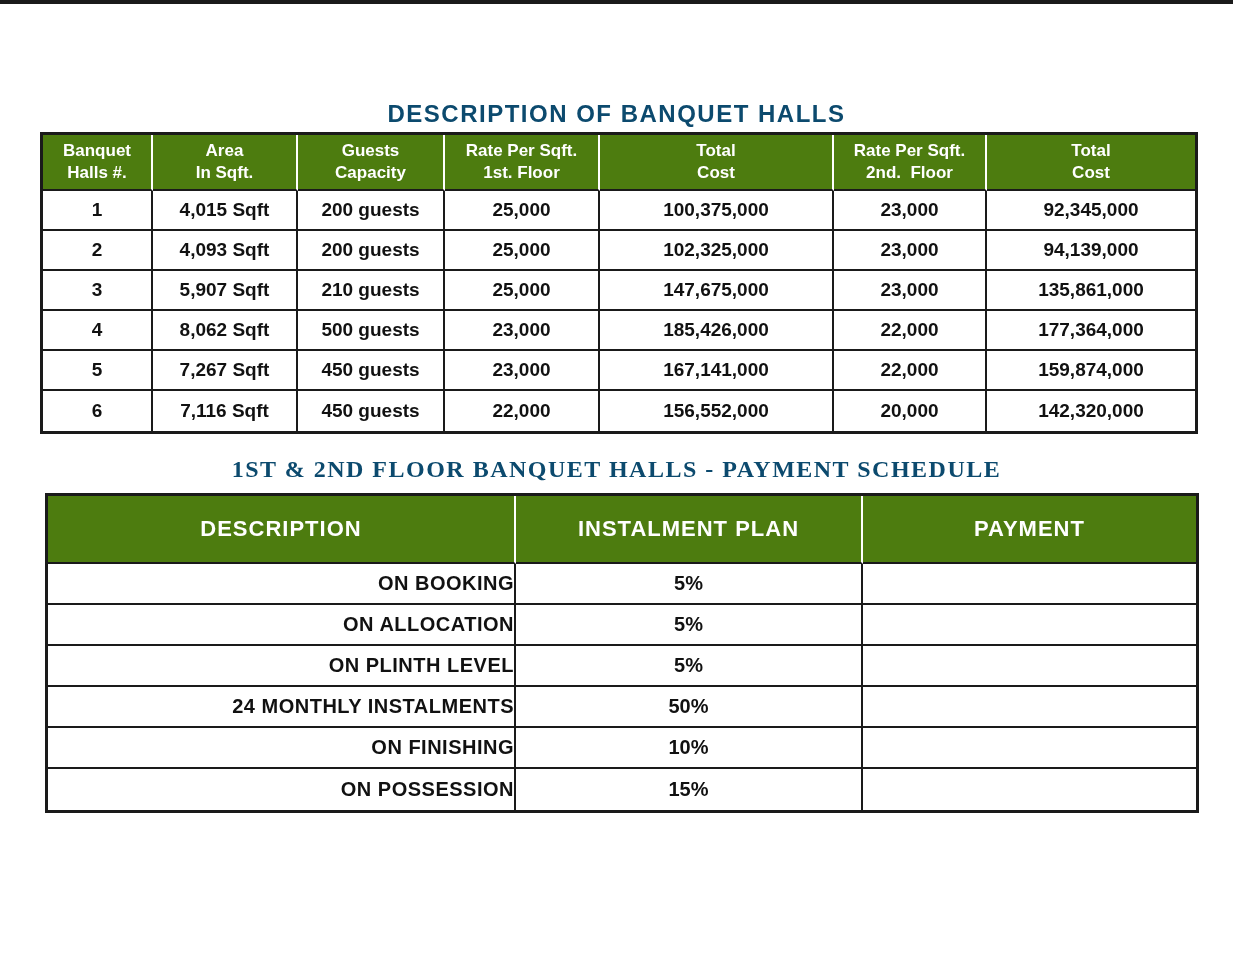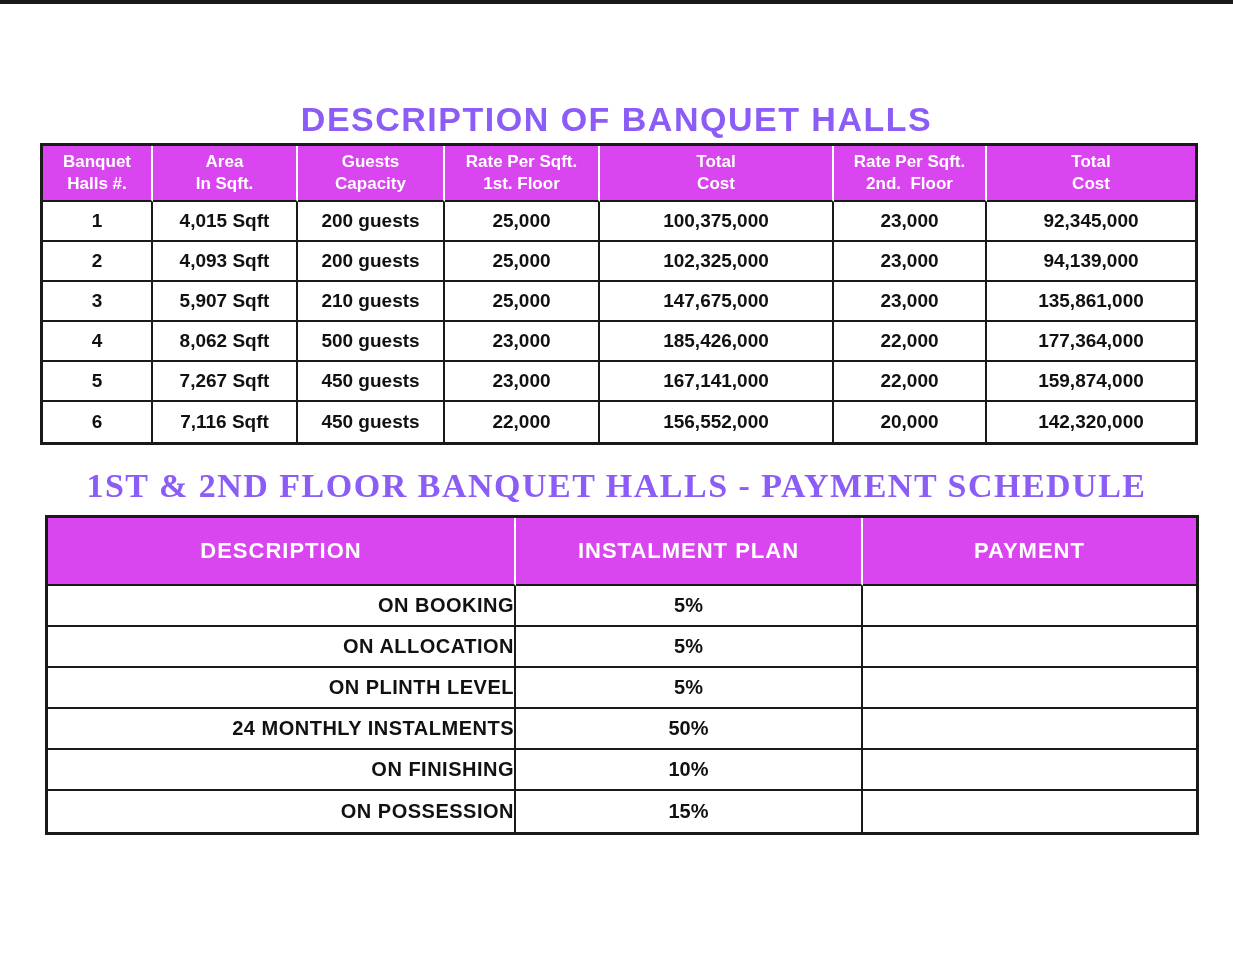--- a/index.html
+++ b/index.html
@@ -9,43 +9,43 @@
     font-family: "Liberation Sans", sans-serif;
     overflow: hidden;
   }
   .topbar {
     width: 1233px; height: 4px;
     background: #1a1a1a;
   }
   .section-title {
     text-align: center;
     font-weight: 700;
-    font-size: 34px;
+    font-size: 24px;
     letter-spacing: 1.5px;
-    color: #8b5cf6;
+    color: #0c4a6e;
   }
   .title-halls { margin-top: 96px; }
   .title-schedule { margin-top: 22px; font-family: Liberation Serif, serif; }
 
   table {
     border-collapse: separate;
     border-spacing: 0;
     table-layout: fixed;
     border: 3px solid #1a1a1a;
   }
   .halls-table {
     margin: 4px 0 0 40px;
     width: 1152px;
   }
   .schedule-table {
     margin: 10px 0 0 45px;
     width: 1148px;
   }
   th {
-    background: #d946ef;
+    background: #4d7c0f;
     color: #ffffff;
     font-weight: 700;
     text-align: center;
     vertical-align: middle;
     white-space: pre-wrap;
     border-right: 2px solid #ffffff;
     border-bottom: 2px solid #1a1a1a;
   }
   th:last-child { border-right: none; }
   .halls-table th { height: 56px; font-size: 17px; line-height: 1.3; }

